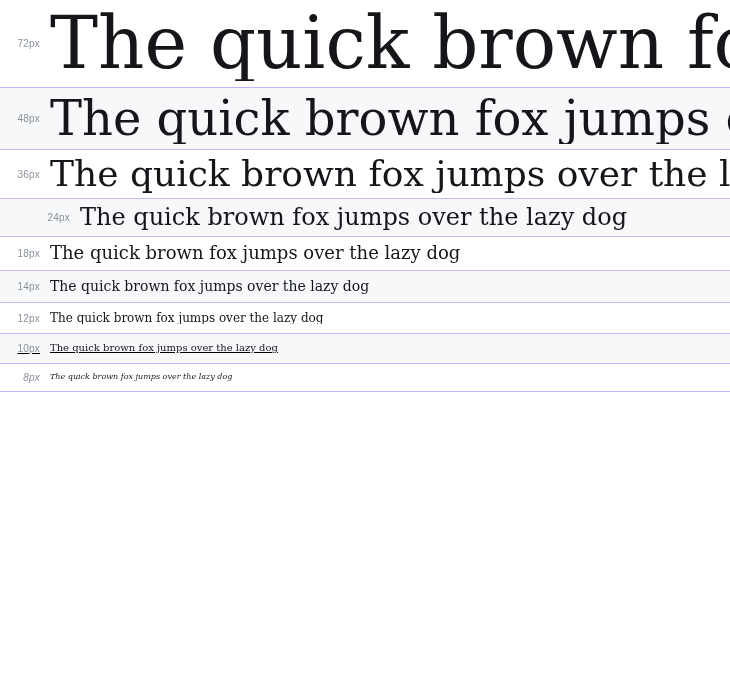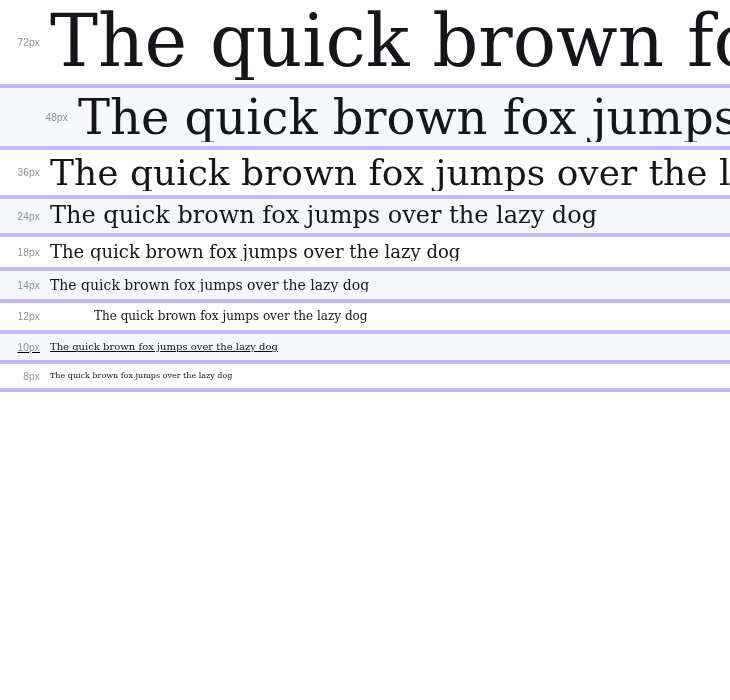--- a/index.html
+++ b/index.html
@@ -12,21 +12,21 @@
     height: 700px;
     overflow: hidden;
     font-family: "Liberation Sans", sans-serif;
   }
   #specimen {
     width: 730px;
   }
   .row {
     display: flex;
     align-items: center;
-    border-bottom: 4px solid #c4b5fd;
+    border-bottom: 1px solid #c4b5fd;
     box-sizing: border-box;
     overflow: hidden;
     white-space: nowrap;
   }
   .row.alt {
     background: #f7f8fa;
   }
   .size-label {
     flex: 0 0 48px;
     width: 48px;
@@ -44,35 +44,35 @@
     font-family: "DejaVu Serif", serif;
     font-weight: 400;
     line-height: 1.05;
     white-space: nowrap;
     overflow: hidden;
     padding-left: 2px;
   }
   
   .r72 { height: 88px; }
   .r72 .sample { font-size: 72px; }
-  .r48 { height: 62px; padding-left: 28px; }
+  .r48 { height: 62px; }
   .r48 .sample { font-size: 48px; }
   .r36 { height: 49px; }
   .r36 .sample { font-size: 36px; }
-  .r24 { height: 38px; }
+  .r24 { height: 38px; padding-left: 30px; }
   .r24 .sample { font-size: 24px; }
   .r18 { height: 34px; justify-content: flex-end; }
   .r18 .sample { font-size: 18px; }
   .r14 { height: 32px; }
   .r14 .sample { font-size: 14px; }
-  .r12 { height: 31px; gap: 44px; }
+  .r12 { height: 31px; }
   .r12 .sample { font-size: 12px; }
   .r10 { height: 30px; text-decoration: underline; }
   .r10 .sample { font-size: 10px; }
-  .r8  { height: 28px; }
+  .r8  { height: 28px; font-style: italic; }
   .r8  .sample { font-size: 8px; }
   .filler { height: 260px; background: #ffffff; }
 </style>
 </head>
 <body>
 
 <div id="specimen">
 
   <div class="row r72">
     <div class="size-label">72px</div>

